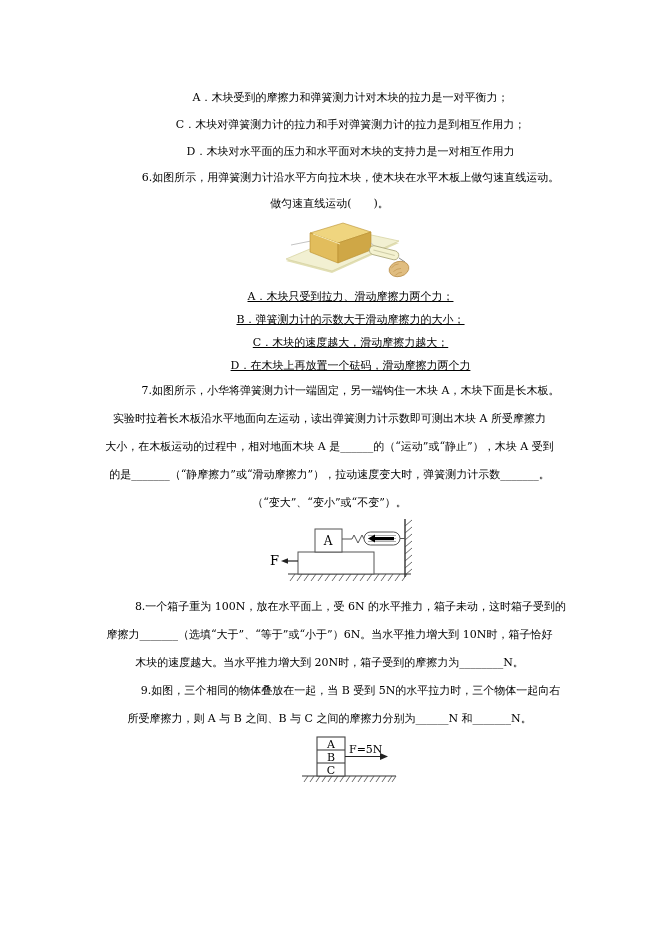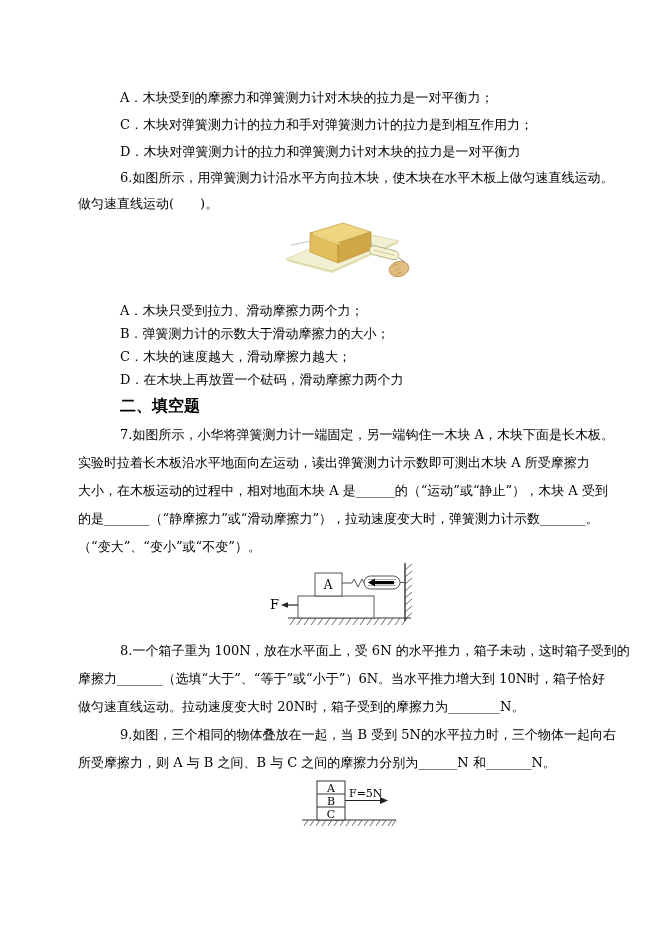--- a/index.html
+++ b/index.html
@@ -1,40 +1,40 @@
 <!DOCTYPE html>
 <html><head>
 <meta charset="utf-8">
 <style>
   html, body { margin: 0; padding: 0; width: 661px; height: 935px; overflow: hidden; }
   body { background: #ffffff; color: #000; font-family: "DejaVu Serif", "Liberation Serif", serif; }
   .page { position: relative; width: 661px; height: 935px; padding: 84px 80px 0 78px; box-sizing: border-box; overflow: hidden; }
-  .line { display: block; white-space: nowrap; font-size: 13px; line-height: 27px; }
+  .line { display: block; white-space: nowrap; font-size: 11px; line-height: 27px; text-align: center; }
   .ind { padding-left: 42px; }
   .stem .line { line-height: 26px; }
-  .q6opts { margin-top: 20px; }
+  .q6opts { margin-top: 6px; text-decoration: underline; }
   .q6opts .line { line-height: 23px; }
   .para .line { line-height: 28px; }
   .heading { display: block; font-size: 16px; font-weight: bold; line-height: 30px; padding-left: 42px; white-space: nowrap; }
   .fig { display: block; }
   .fig6 { margin: 2px 0 0 205px; }
   .fig7 { margin: 0 0 0 190px; }
   .fig9 { margin: 2px 0 0 222px; }
   .q8blk { margin-top: 6px; }
   svg text { font-family: "DejaVu Serif", "Liberation Serif", serif; }
 </style>
 </head>
 <body>
 
 <div class="page">
 
   <div>
     <span class="line ind">A．木块受到的摩擦力和弹簧测力计对木块的拉力是一对平衡力；</span>
     <span class="line ind">C．木块对弹簧测力计的拉力和手对弹簧测力计的拉力是到相互作用力；</span>
-    <span class="line ind">D．木块对弹簧测力计的拉力和弹簧测力计对木块的拉力是一对平衡力</span>
+    <span class="line ind">D．木块对水平面的压力和水平面对木块的支持力是一对相互作用力</span>
   </div>
 
   <div class="stem">
     <span class="line ind">6.如图所示，用弹簧测力计沿水平方向拉木块，使木块在水平木板上做匀速直线运动。</span>
     <span class="line">做匀速直线运动(　　)。</span>
   </div>
 
   <svg class="fig fig6" width="130" height="60" viewBox="0 0 130 60">
     <polygon points="3,42 70,14 116,24 49,54" fill="#e2dfb4"></polygon>
     <polygon points="3,40 70,12 116,22 49,52" fill="#f2f0d2" stroke="#d8d4a4" stroke-width="0.8"></polygon>
@@ -57,21 +57,20 @@
     </g>
   </svg>
 
   <div class="q6opts">
     <span class="line ind">A．木块只受到拉力、滑动摩擦力两个力；</span>
     <span class="line ind">B．弹簧测力计的示数大于滑动摩擦力的大小；</span>
     <span class="line ind">C．木块的速度越大，滑动摩擦力越大；</span>
     <span class="line ind">D．在木块上再放置一个砝码，滑动摩擦力两个力</span>
   </div>
 
-  <span class="heading">二、填空题</span>
 
   <div class="para">
     <span class="line ind">7.如图所示，小华将弹簧测力计一端固定，另一端钩住一木块 A，木块下面是长木板。</span>
     <span class="line">实验时拉着长木板沿水平地面向左运动，读出弹簧测力计示数即可测出木块 A 所受摩擦力</span>
     <span class="line">大小，在木板运动的过程中，相对地面木块 A 是______的（“运动”或“静止”），木块 A 受到</span>
     <span class="line">的是_______（“静摩擦力”或“滑动摩擦力”），拉动速度变大时，弹簧测力计示数_______。</span>
     <span class="line">（“变大”、“变小”或“不变”）。</span>
   </div>
 
   <svg class="fig fig7" width="160" height="70" viewBox="0 0 160 70">
@@ -94,21 +93,21 @@
     <text x="2" y="48" font-size="13">F</text>
     <g>
       <line x1="18" y1="44" x2="30" y2="44" stroke="#222" stroke-width="1.2"></line>
       <polygon points="13,44 20,41.2 20,46.8" fill="#222"></polygon>
     </g>
   </svg>
 
   <div class="para q8blk">
     <span class="line ind">8.一个箱子重为 100N，放在水平面上，受 6N 的水平推力，箱子未动，这时箱子受到的</span>
     <span class="line">摩擦力_______（选填“大于”、“等于”或“小于”）6N。当水平推力增大到 10N时，箱子恰好</span>
-    <span class="line">做匀速直线运动。拉动速度变大时 20N时，箱子受到的摩擦力为________N。</span>
+    <span class="line">木块的速度越大。当水平推力增大到 20N时，箱子受到的摩擦力为________N。</span>
   </div>
 
   <div class="para">
     <span class="line ind">9.如图，三个相同的物体叠放在一起，当 B 受到 5N的水平拉力时，三个物体一起向右</span>
     <span class="line">所受摩擦力，则 A 与 B 之间、B 与 C 之间的摩擦力分别为______N 和_______N。</span>
   </div>
 
   <svg class="fig fig9" width="100" height="55" viewBox="0 0 100 55">
     <line x1="2" y1="41" x2="96" y2="41" stroke="#333" stroke-width="1.2"></line>
     <path d="M8 41 L4 47 M14 41 L10 47 M20 41 L16 47 M26 41 L22 47 M32 41 L28 47 M38 41 L34 47 M44 41 L40 47 M50 41 L46 47 M56 41 L52 47 M62 41 L58 47 M68 41 L64 47 M74 41 L70 47 M80 41 L76 47 M86 41 L82 47 M92 41 L88 47 M96 41 L92 47" stroke="#444" stroke-width="0.8"></path>

